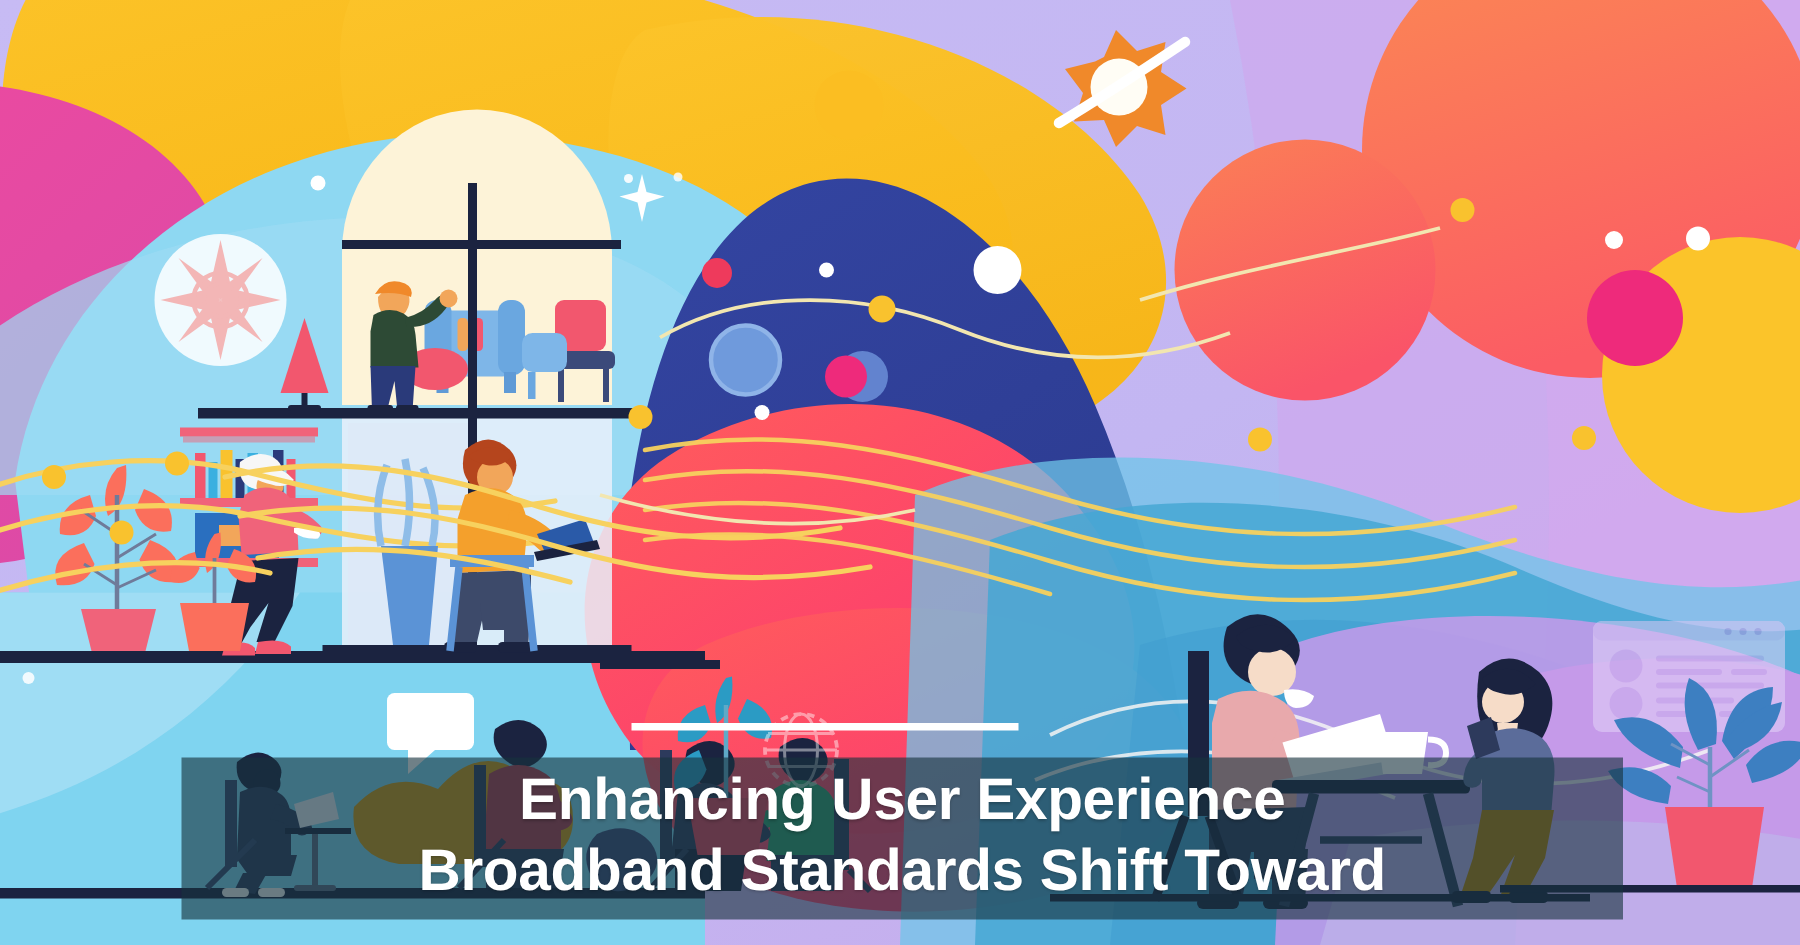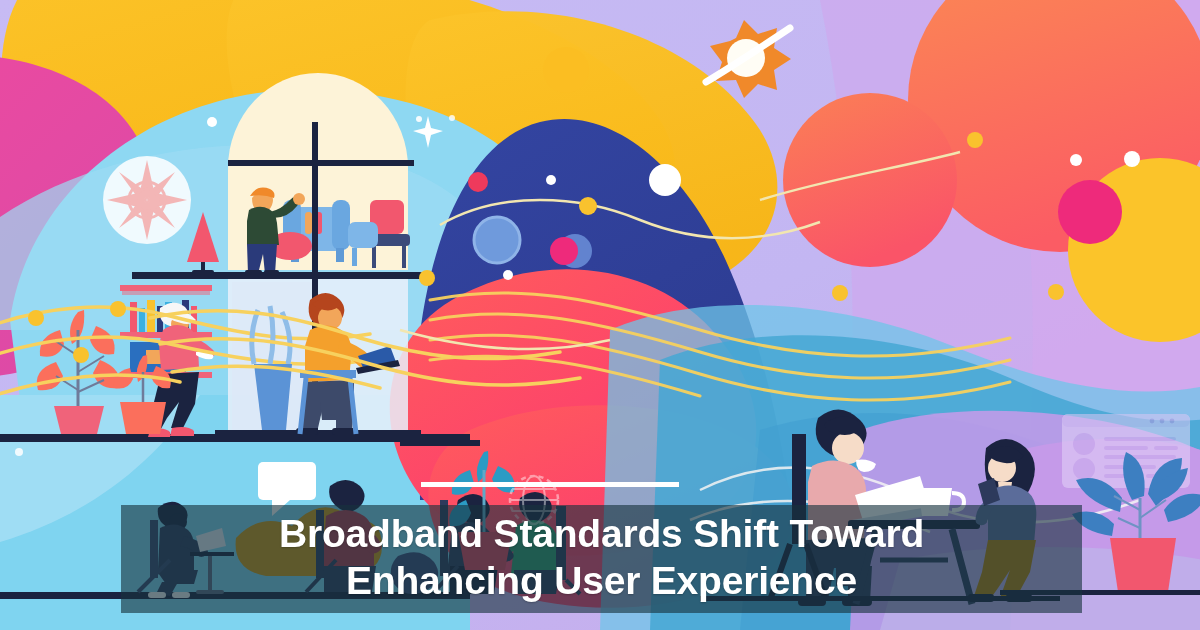--- a/index.html
+++ b/index.html
@@ -494,17 +494,17 @@
       <circle cx="452" cy="118" r="3" fill="#ffffff" opacity="0.8"></circle>
 
       <rect x="421" y="482" width="258" height="5" fill="#ffffff"></rect>
 
     </g>
   </svg>
 
   <div id="title-overlay"></div>
 
   <div id="title-text">
+    <span class="ln">Enhancing User Experience</span>
     <span class="ln">Broadband Standards Shift Toward</span>
-    <span class="ln">Enhancing User Experience</span>
   </div>
 
 </div>
 
 </body></html>

